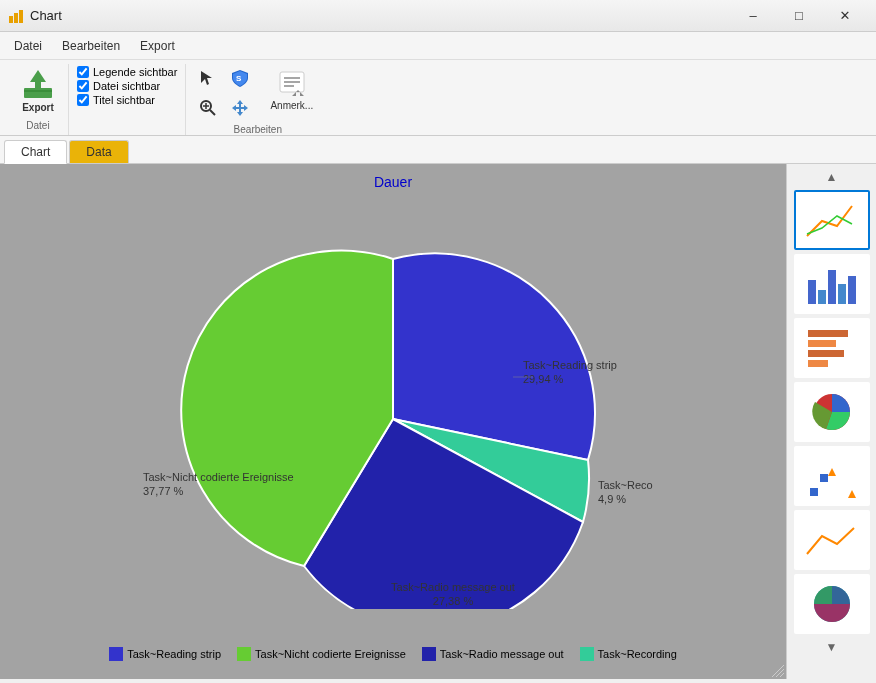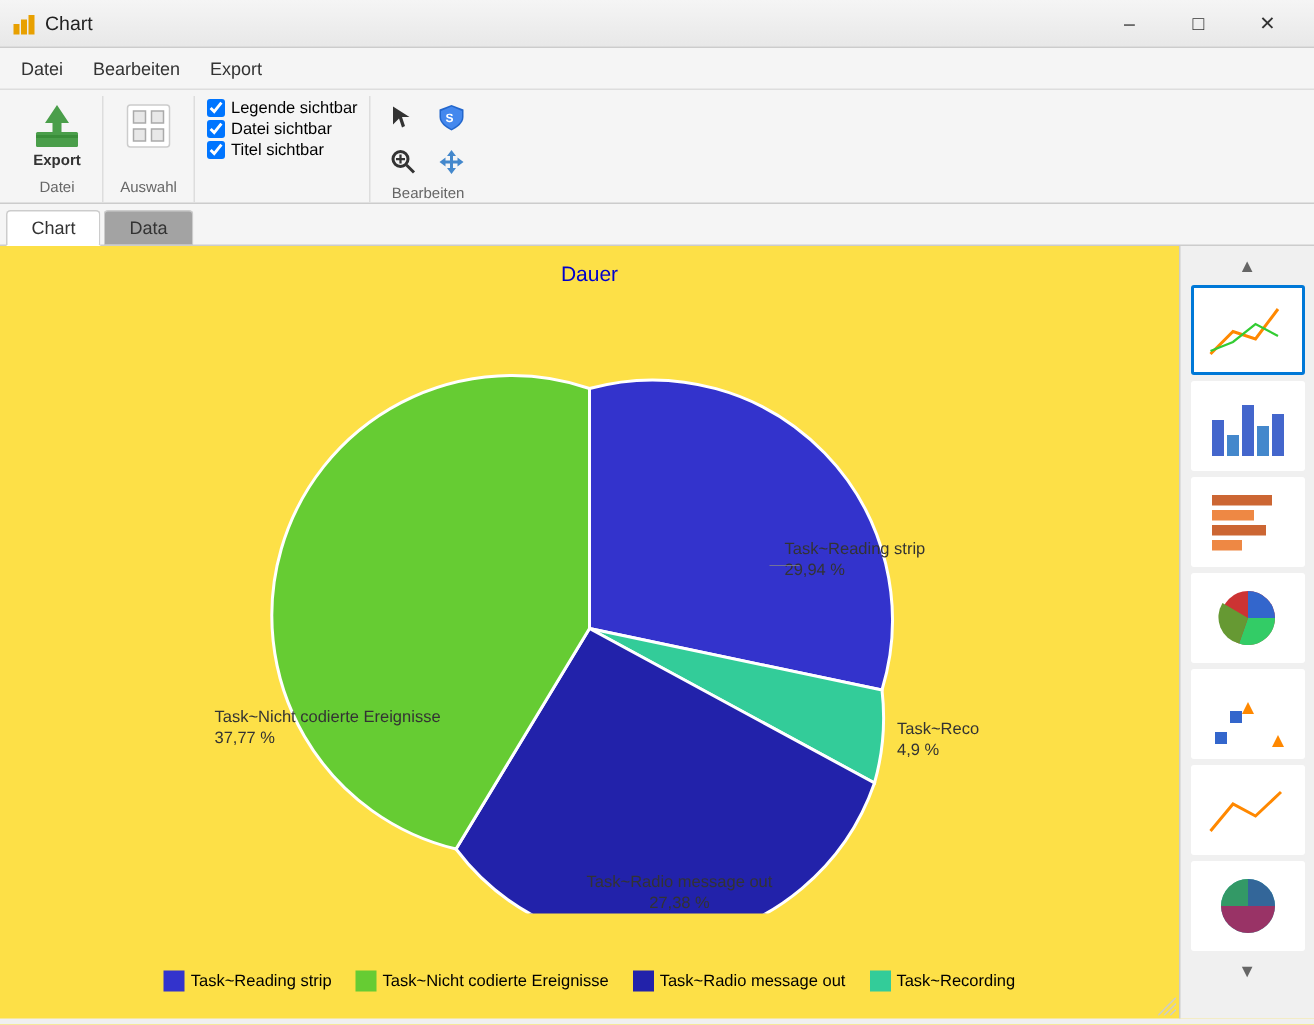--- a/index.html
+++ b/index.html
@@ -69,31 +69,31 @@
     }
 
     
     .tab-bar {
       background: #f5f5f5; display: flex; border-bottom: 1px solid #ccc;
       padding: 0 4px; padding-top: 4px;
     }
     .tab {
       padding: 4px 16px; cursor: pointer; font-size: 12px;
       border: 1px solid #ccc; border-bottom: none;
-      background: #a3a3a3; color: #333; margin-right: 2px;
+      background: #eab308; color: #333; margin-right: 2px;
       border-radius: 3px 3px 0 0;
     }
     .tab.active {
       background: white; border-bottom: 1px solid white; margin-bottom: -1px;
       z-index: 1;
     }
 
     
     .content-area {
-      display: flex; background: #fde047;
+      display: flex; background: #a3a3a3;
       height: calc(683px - 32px - 28px - 76px - 32px);
       justify-content: flex-end;
     }
     .chart-area {
       flex: 1; position: relative; padding: 10px;
       display: flex; flex-direction: column; align-items: center;
     }
     .chart-title {
       color: #0000cc; font-size: 14px; font-weight: normal; margin-bottom: 8px;
     }
@@ -162,35 +162,20 @@
           <rect x="2" y="20" width="28" height="10" rx="1" fill="#4a9e4a"></rect>
           <polygon points="16,2 8,14 13,14 13,20 19,20 19,14 24,14" fill="#4a9e4a"></polygon>
           <rect x="2" y="22" width="28" height="2" fill="#3a8e3a"></rect>
         </svg>
         <span class="ribbon-btn-label">Export</span>
       </button>
     </div>
     <div class="ribbon-group-label">Datei</div>
   </div>
 
-  <div class="ribbon-group">
-    <div class="ribbon-group-content">
-      <button class="ribbon-btn" style="min-width:40px;">
-        <svg width="32" height="32" viewBox="0 0 32 32">
-          <rect x="2" y="2" width="28" height="28" rx="2" fill="white" stroke="#ccc"></rect>
-          <rect x="6" y="6" width="8" height="8" fill="#e8e8e8" stroke="#aaa"></rect>
-          <rect x="6" y="18" width="8" height="8" fill="#e8e8e8" stroke="#aaa"></rect>
-          <rect x="18" y="6" width="8" height="8" fill="#e8e8e8" stroke="#aaa"></rect>
-          <rect x="18" y="18" width="8" height="8" fill="#e8e8e8" stroke="#aaa"></rect>
-        </svg>
-        <span class="ribbon-btn-label"></span>
-      </button>
-    </div>
-    <div class="ribbon-group-label">Auswahl</div>
-  </div>
 
   <div class="ribbon-group">
     <div class="ribbon-group-content" style="flex-direction:row; gap:12px;">
       <div class="ribbon-checkboxes">
         <label class="ribbon-checkbox">
           <input type="checkbox" checked="" style="">
           <span>Legende sichtbar</span>
         </label>
         <label class="ribbon-checkbox">
           <input type="checkbox" checked="" style="">
@@ -230,20 +215,30 @@
               <line x1="7" y1="4" x2="7" y2="10" stroke="#333" stroke-width="1.5"></line>
             </svg>
           </button>
           <button class="ribbon-icon-btn" title="Move">
             <svg width="18" height="18" viewBox="0 0 18 18">
               <polygon points="9,1 12,5 10,5 10,8 13,8 13,6 17,9 13,12 13,10 10,10 10,13 12,13 9,17 6,13 8,13 8,10 5,10 5,12 1,9 5,6 5,8 8,8 8,5 6,5" fill="#4488cc"></polygon>
             </svg>
           </button>
         </div>
       </div>
+      <button class="ribbon-big-btn" style="margin-left:4px;">
+        <svg width="32" height="32" viewBox="0 0 32 32">
+          <rect x="4" y="4" width="24" height="20" rx="2" fill="white" stroke="#ccc"></rect>
+          <line x1="8" y1="10" x2="24" y2="10" stroke="#888" stroke-width="1.5"></line>
+          <line x1="8" y1="14" x2="24" y2="14" stroke="#888" stroke-width="1.5"></line>
+          <line x1="8" y1="18" x2="18" y2="18" stroke="#888" stroke-width="1.5"></line>
+          <polygon points="22,22 28,28 24,28 24,24 20,24 20,28 16,28" fill="#888"></polygon>
+        </svg>
+        <span class="ribbon-btn-label">Anmerk...</span>
+      </button>
     </div>
     <div class="ribbon-group-label">Bearbeiten</div>
   </div>
 </div>
 
 <div class="tab-bar">
   <div class="tab active">Chart</div>
   <div class="tab">Data</div>
 </div>
 

